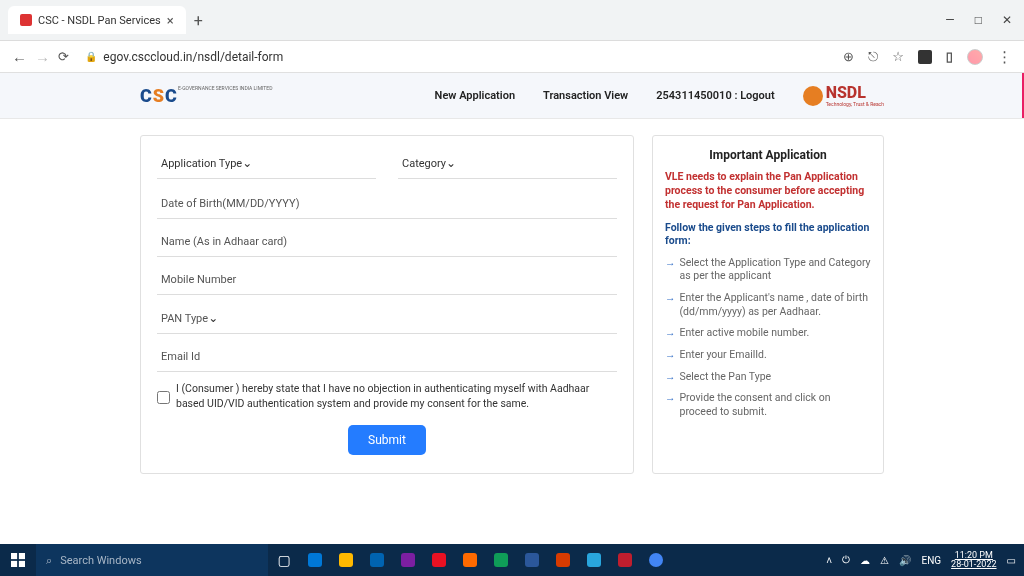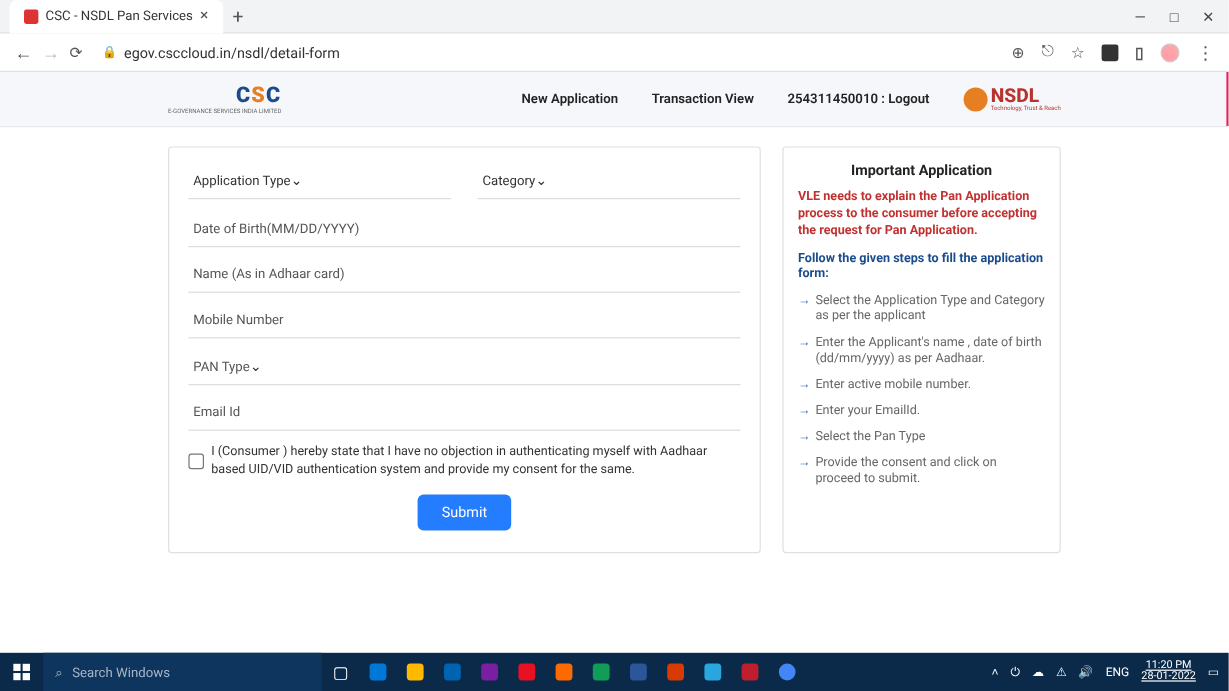--- a/index.html
+++ b/index.html
@@ -1,19 +1,19 @@
 <!DOCTYPE html>
 <html><head>
 <meta charset="utf-8">
 <style>
 * { margin: 0; padding: 0; box-sizing: border-box; font-family: -apple-system, BlinkMacSystemFont, "Segoe UI", Roboto, Arial, sans-serif; }
 body { width: 1024px; height: 576px; overflow: hidden; background: #fff; position: relative; }
 
 
-.browser-top { height: 28px; background: #f1f3f4; display: flex; align-items: center; border-bottom: 1px solid #dcdcdc; }
+.browser-top { height: 41px; background: #f1f3f4; display: flex; align-items: center; border-bottom: 1px solid #dcdcdc; }
 .tab { background: #fff; height: 28px; margin-left: 8px; padding: 0 12px; display: flex; align-items: center; gap: 6px; border-radius: 6px 6px 0 0; font-size: 11px; color: #333; }
 .tab .favicon { width: 12px; height: 12px; background: #d33; border-radius: 2px; }
 .tab .close { font-size: 13px; color: #555; }
 .new-tab { color: #555; padding: 0 8px; font-size: 16px; }
 .win-ctrls { margin-left: auto; display: flex; gap: 20px; padding-right: 12px; color: #444; font-size: 12px; }
 
 .addr-bar { height: 32px; background: #fff; display: flex; align-items: center; gap: 8px; padding: 0 12px; border-bottom: 1px solid #e0e0e0; }
 .nav-arrow { color: #555; font-size: 15px; }
 .nav-arrow.fwd { color: #bbb; }
 .reload { color: #555; font-size: 13px; }
@@ -21,21 +21,21 @@
 .lock { color: #555; font-size: 10px; }
 .addr-icons { display: flex; gap: 14px; color: #555; font-size: 13px; align-items: center; }
 .ext-icon { width: 14px; height: 14px; background: #333; border-radius: 2px; }
 .avatar { width: 16px; height: 16px; border-radius: 50%; background: linear-gradient(45deg,#f9a,#faa); border: 1px solid #ccc; }
 .dots { font-size: 15px; }
 
 
 .page { height: 464px; overflow: hidden; background: #fff; }
 .topbar { background: #f5f7fb; height: 46px; display: flex; align-items: center; padding: 0 140px; border-bottom: 1px solid #e8e8e8; position: relative; }
 .topbar::after { content:''; position:absolute; right:0; top:0; bottom:0; width:2px; background:#e91e63; }
-.logo-csc { display:flex; flex-direction:column; align-items:flex-end; }
+.logo-csc { display:flex; flex-direction:row; align-items:flex-start; }
 .logo-csc .big { font-weight: 900; font-size: 18px; letter-spacing: 1px; }
 .logo-csc .big .c1 { color:#1a4b8c; } .logo-csc .big .s { color:#e67e22; } .logo-csc .big .c2 { color:#1a4b8c; }
 .logo-csc .small { font-size: 5px; color:#666; }
 .nav-links { margin-left: auto; display: flex; gap: 28px; font-size: 11px; font-weight: 600; color: #222; }
 .logo-nsdl { margin-left: 28px; display:flex; align-items:center; gap:3px; }
 .logo-nsdl .sw { width:20px; height:20px; background:#e67e22; border-radius:50%; position:relative; }
 .logo-nsdl .txt { color:#b8332e; font-weight:800; font-size:16px; line-height:1; }
 .logo-nsdl .sub { font-size:5px; color:#b8332e; }
 
 .content { display: flex; gap: 18px; padding: 16px 140px 0; }

